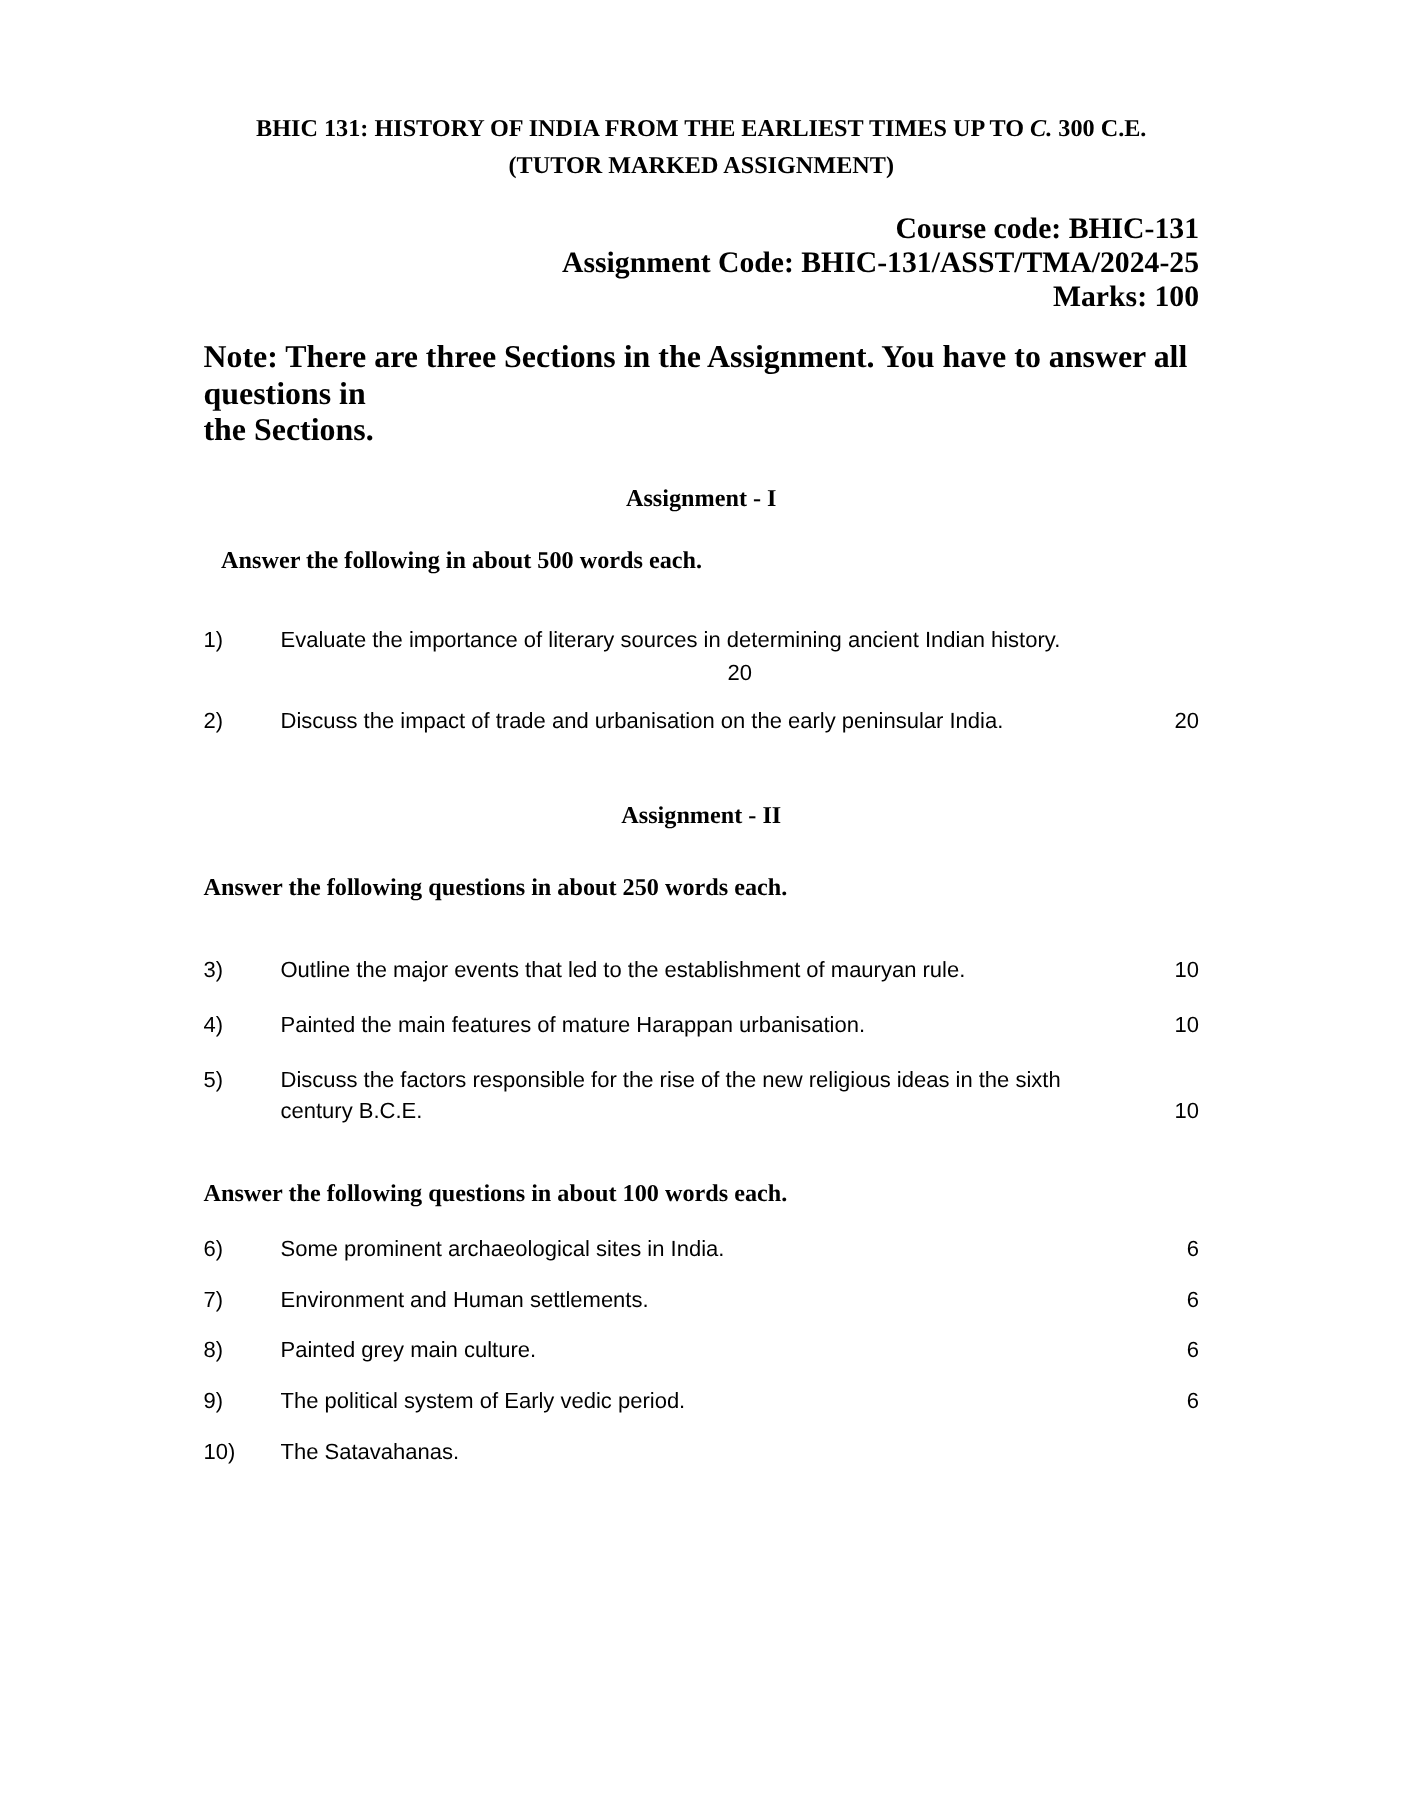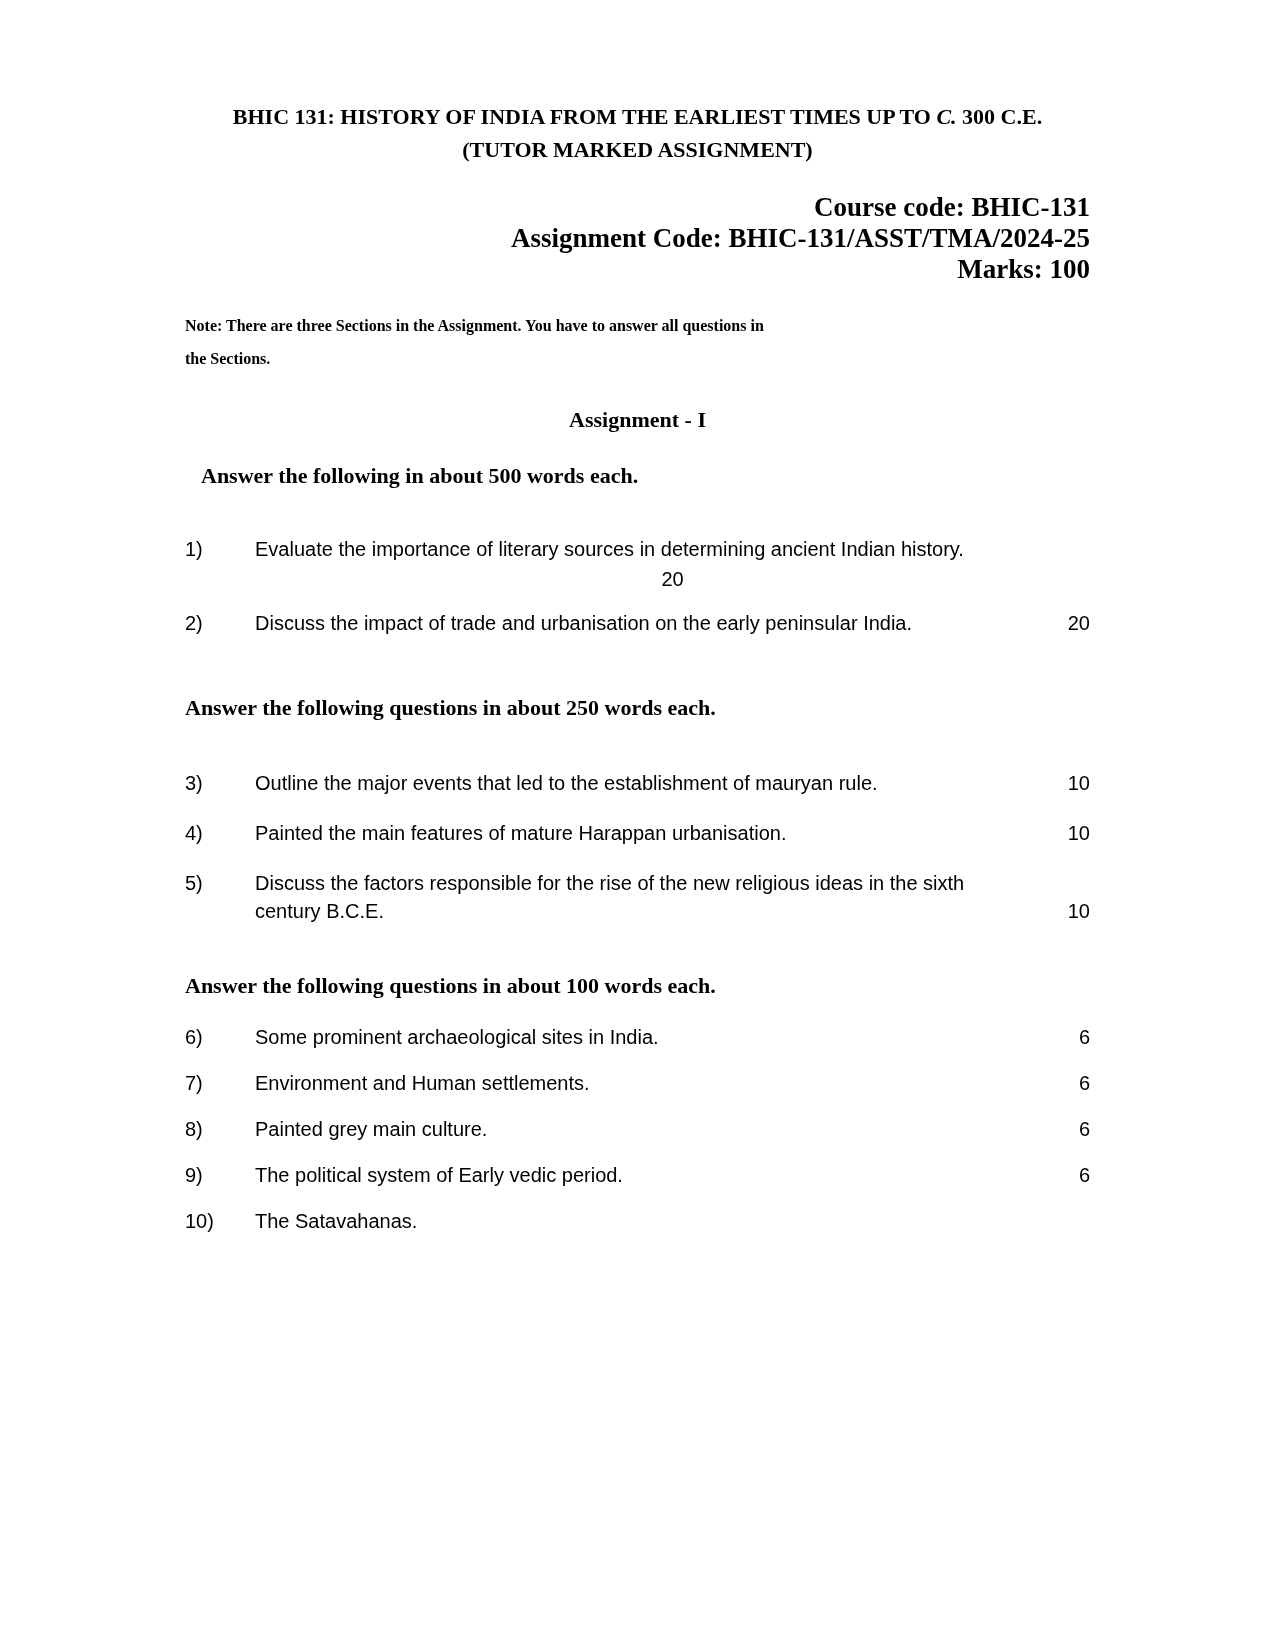--- a/index.html
+++ b/index.html
@@ -31,21 +31,21 @@
     margin-top: 26px;
     text-align: right;
     font-weight: bold;
     font-size: 27px;
     line-height: 31px;
   }
   
   .note {
     margin-top: 24px;
     font-weight: bold;
-    font-size: 16px;
+    font-size: 29px;
     line-height: 33px;
     white-space: pre-line;
   }
   
   .section-heading {
     text-align: center;
     font-family: "Liberation Serif", serif;
     font-weight: bold;
     font-size: 22px;
     line-height: 26px;
@@ -124,20 +124,21 @@
         <div class="q-body">
           <div class="q-text">Discuss the impact of trade and urbanisation on the early peninsular India.</div>
           <div class="q-marks">20</div>
         </div>
       </div>
 
     </div>
   </section>
 
   <section class="assignment-section sec-2">
+    <h2 class="section-heading">Assignment - II</h2>
     <p class="instruction">Answer the following questions in about 250 words each.</p>
     <div class="questions">
 
       <div class="q-row">
         <div class="q-num">3)</div>
         <div class="q-body">
           <div class="q-text">Outline the major events that led to the establishment of mauryan rule.</div>
           <div class="q-marks">10</div>
         </div>
       </div>

